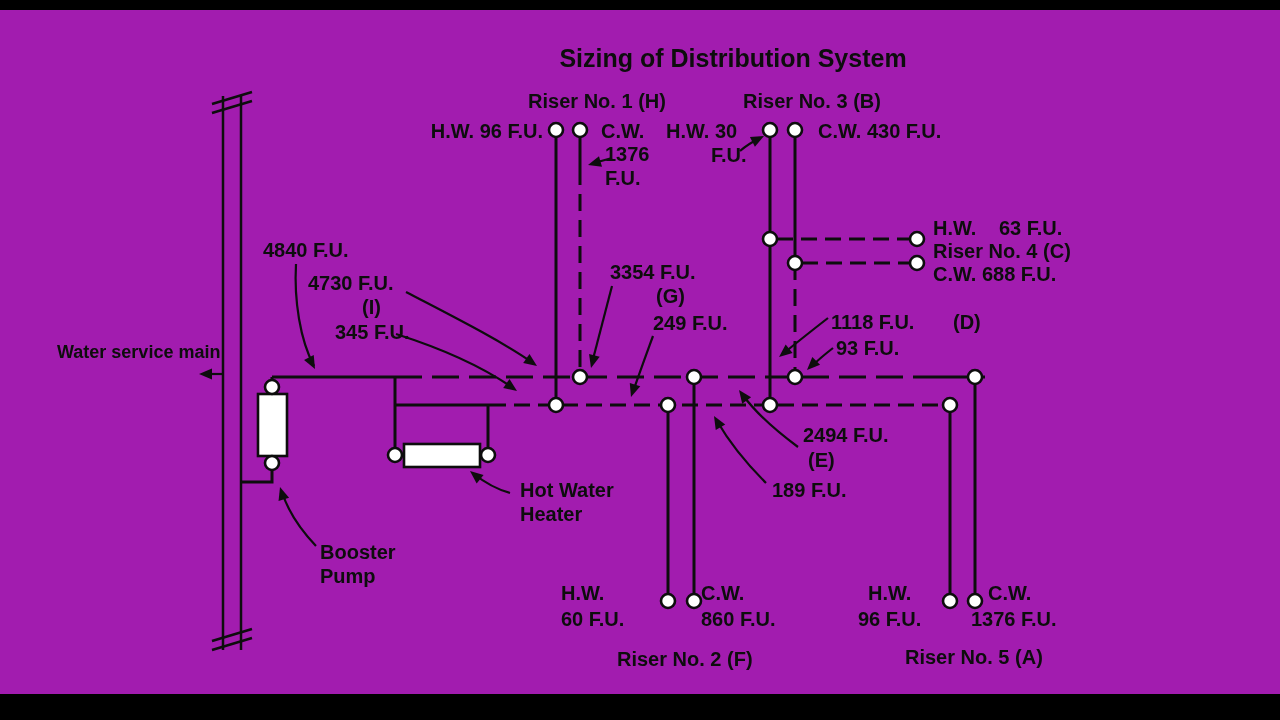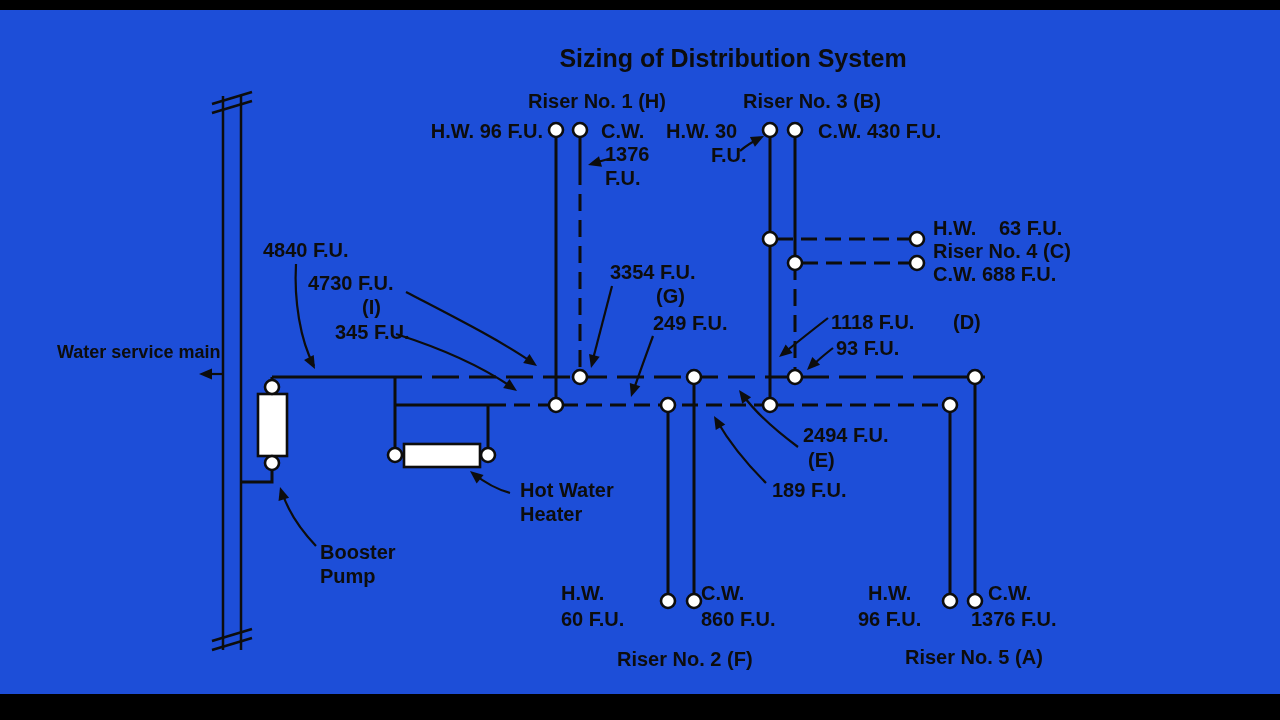--- a/index.html
+++ b/index.html
@@ -1,18 +1,18 @@
 <!DOCTYPE html>
 <html><head>
 <meta charset="utf-8">
 <style>
   html,body { margin:0; padding:0; background:#000; }
   .stage {
     position:relative; width:1280px; height:720px; margin:0 auto;
-    background:#1d4ed8; overflow:hidden;
+    background:#a21caf; overflow:hidden;
     font-family:"Liberation Sans", sans-serif;
   }
   .stage svg { display:block; }
   svg { font-family:"Liberation Sans", sans-serif; }
   svg text { font-weight:700; fill:#0d0d0d; }
   .t25 { font-size:25px; }
   .t20 { font-size:20px; }
   .t18 { font-size:18px; }
   .pipe   { stroke:#0d0d0d; stroke-width:3; fill:none; }
   .pipe2  { stroke:#0d0d0d; stroke-width:2.5; fill:none; }

